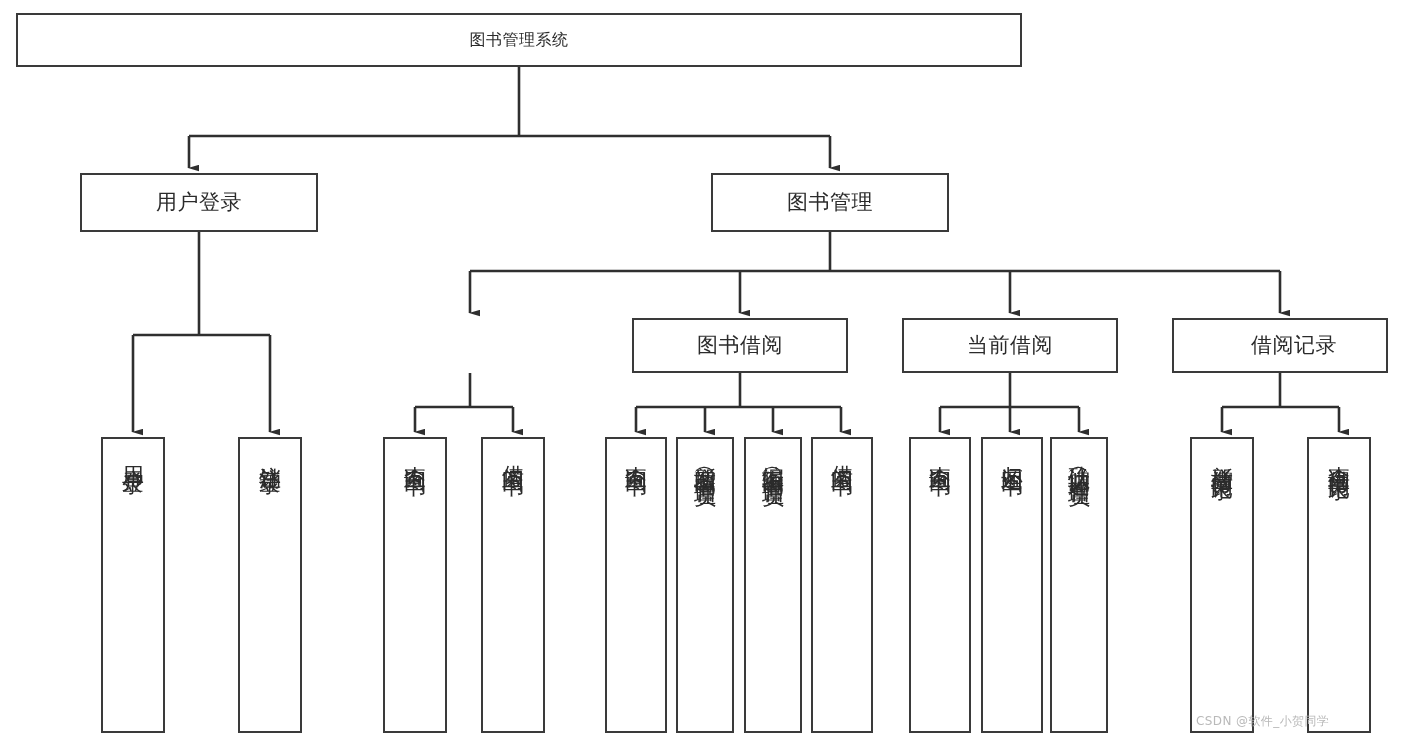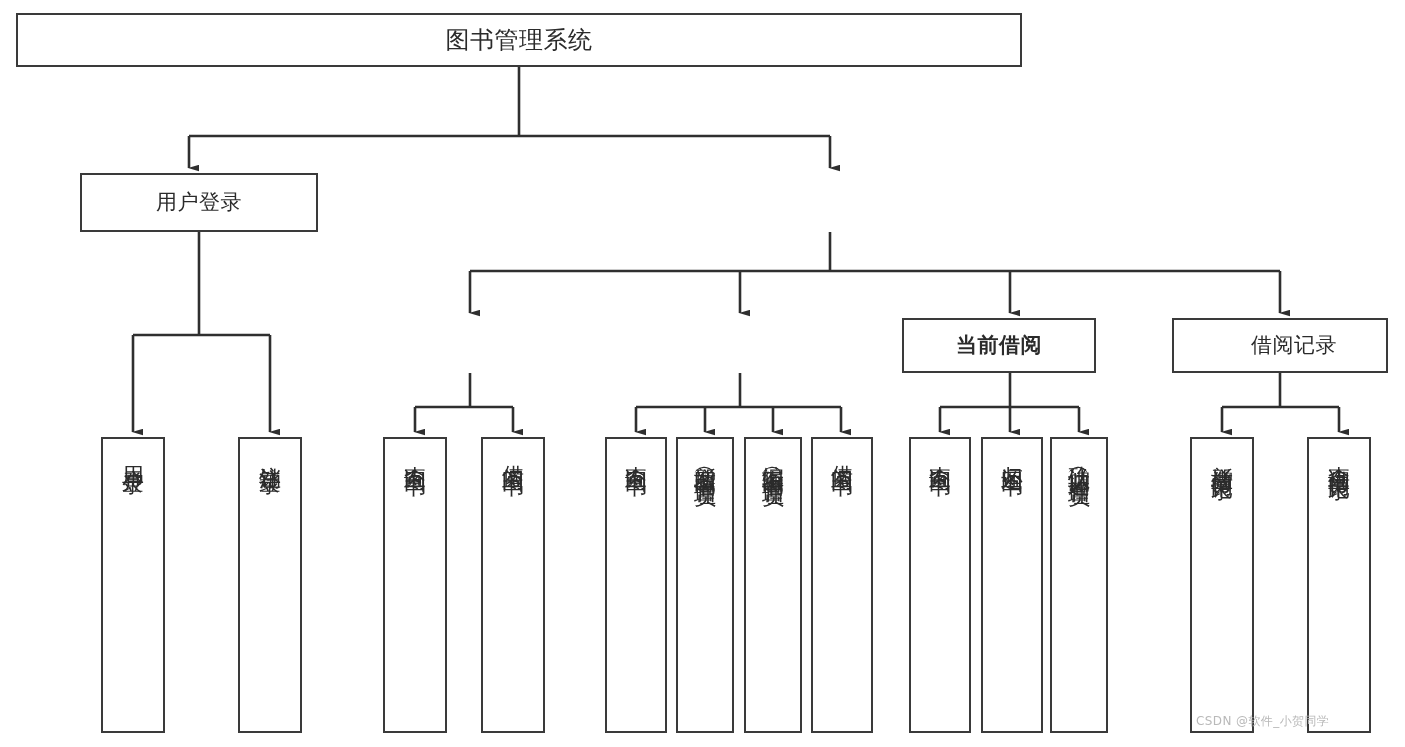--- a/index.html
+++ b/index.html
@@ -18,21 +18,21 @@
     display:flex;align-items:center;justify-content:center;
     color:#2b2b2b;
   }
   .node .lbl{
     display:block;
     text-align:center;
     line-height:1.18;
     white-space:nowrap;
   }
   .h-node .lbl{font-size:21px;letter-spacing:0.5px;}
-  .root .lbl{font-size:24px;}
+  .root .lbl{font-size:16px;}
   .v-node{align-items:flex-start;padding-top:9px;}
   .v-node .lbl{
     writing-mode:vertical-rl;
     text-orientation:upright;
     font-size:22px;
     letter-spacing:3px;
     line-height:1;
     white-space:nowrap;
   }
   #watermark{
@@ -101,24 +101,30 @@
   </svg>
 
   <div class="node h-node root" style="left:16px;top:13px;width:1006px;height:54px;">
     <span class="lbl">图书管理系统</span>
   </div>
 
   <div class="node h-node" style="left:80px;top:173px;width:238px;height:59px;">
     <span class="lbl">用户登录</span>
   </div>
 
+  <div class="node h-node" style="left:711px;top:173px;width:238px;height:59px;">
+    <span class="lbl">图书管理</span>
+  </div>
 
 
+  <div class="node h-node" style="left:632px;top:318px;width:216px;height:55px;">
+    <span class="lbl">图书借阅</span>
+  </div>
 
-  <div class="node h-node" style="left:902px;top:318px;width:194px;height:55px;font-weight:bold;">
+  <div class="node h-node" style="left:902px;top:318px;width:216px;height:55px;">
     <span class="lbl">当前借阅</span>
   </div>
 
   <div class="node h-node" style="left:1172px;top:318px;width:216px;height:55px;padding-left:28px;">
     <span class="lbl">借阅记录</span>
   </div>
 
   <div class="node v-node" style="left:101px;top:437px;width:64px;height:296px;">
     <span class="lbl">用户登录</span>
   </div>

